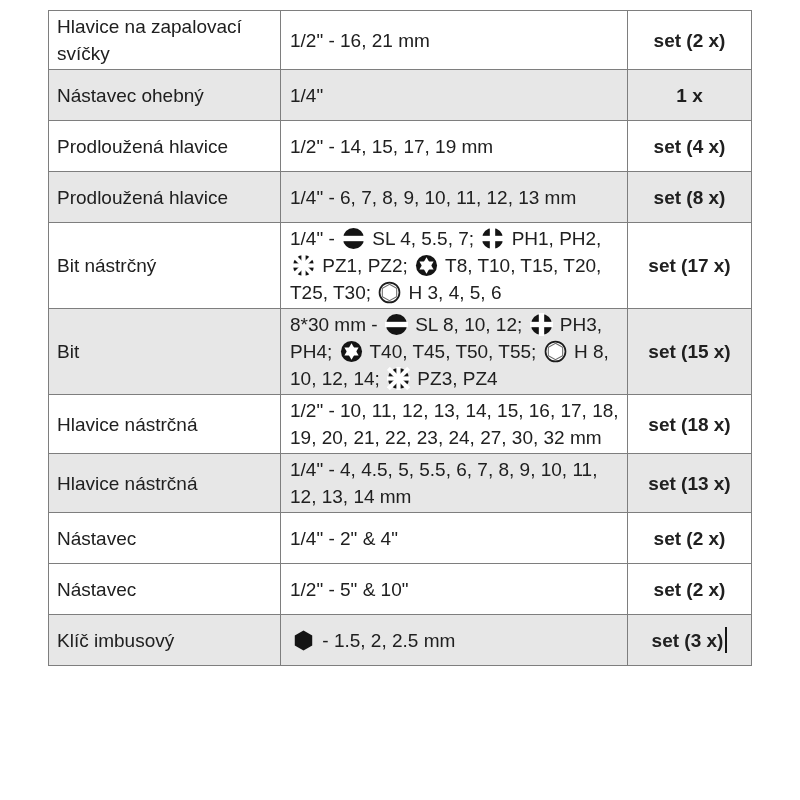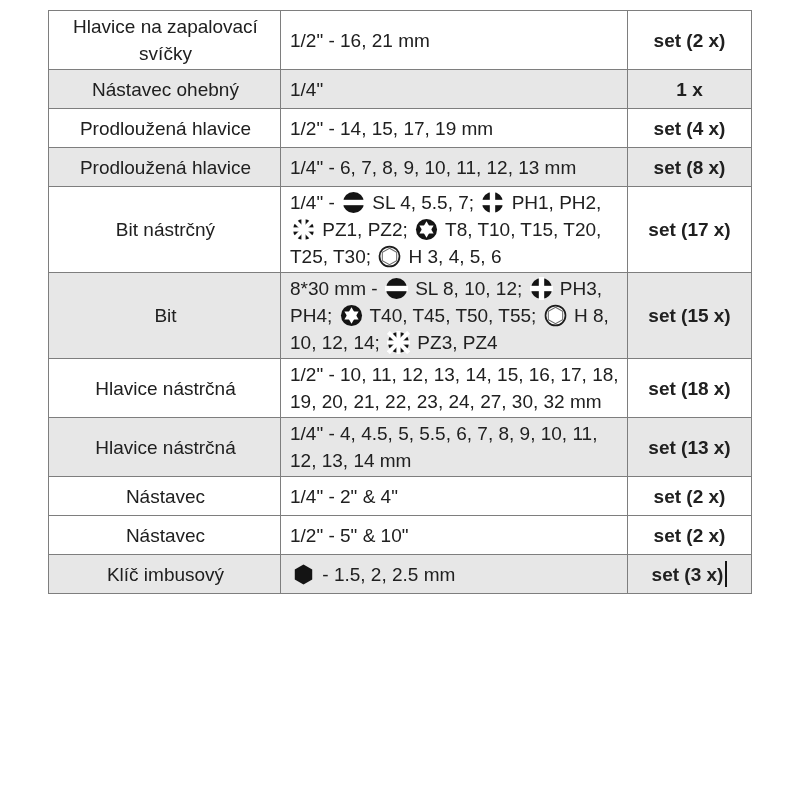--- a/index.html
+++ b/index.html
@@ -21,24 +21,24 @@
     table-layout: fixed;
   }
   table.tool-table td {
     border: 1px solid #7e7e7e;
     vertical-align: middle;
     font-size: 19px;
     line-height: 27px;
     background: #ffffff;
   }
   tr.shaded td { background: #e7e7e7; }
-  td.col-name  { width: 232px; padding: 2px 6px 2px 8px; text-align: center; }
+  td.col-name  { width: 232px; padding: 2px 6px 2px 8px; }
   td.col-spec  { width: 347px; padding: 2px 4px 2px 9px; }
   td.col-qty   { width: 124px; text-align: center; font-weight: 700; font-size: 20px; padding: 2px 2px; }
-  tr.lines-1 td { height: 39px; }
+  tr.lines-1 td { height: 51px; }
   tr.lines-2 td { height: 58px; }
   tr.lines-3 td { height: 86px; }
   .seg-icon {
     display: inline-block;
     width: 23px; height: 23px;
     vertical-align: -5px;
     margin: 0 2px;
   }
   .seg-icon svg { display: block; width: 23px; height: 23px; }
   .text-cursor {

